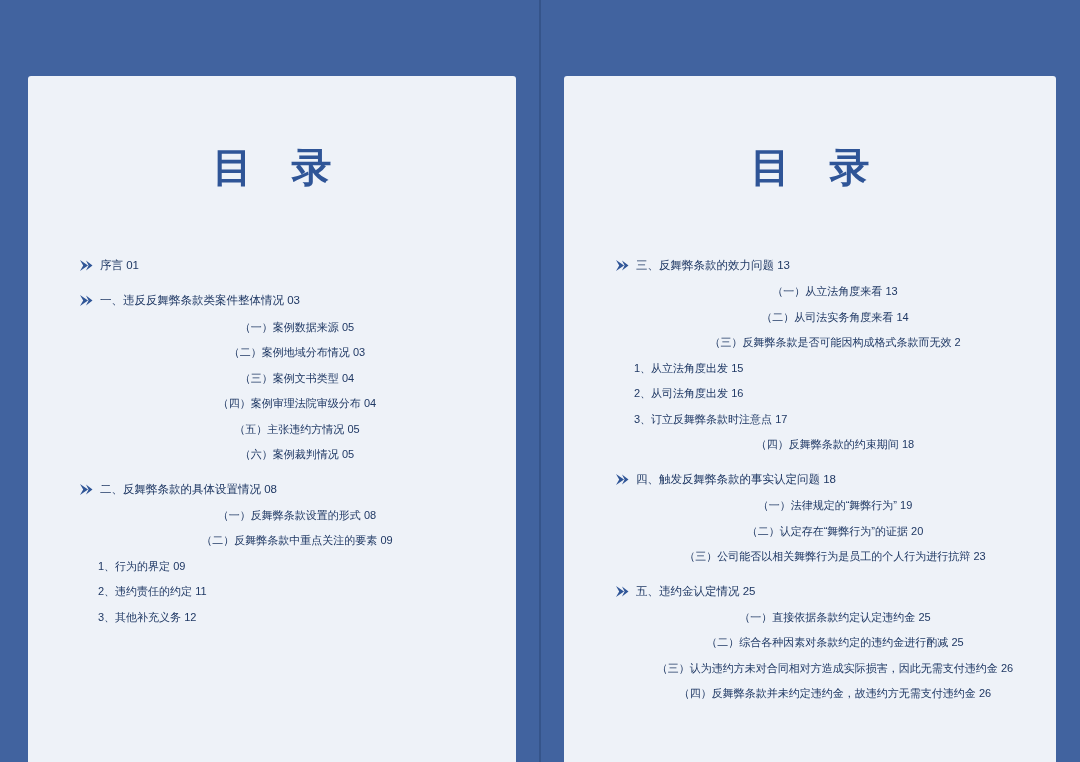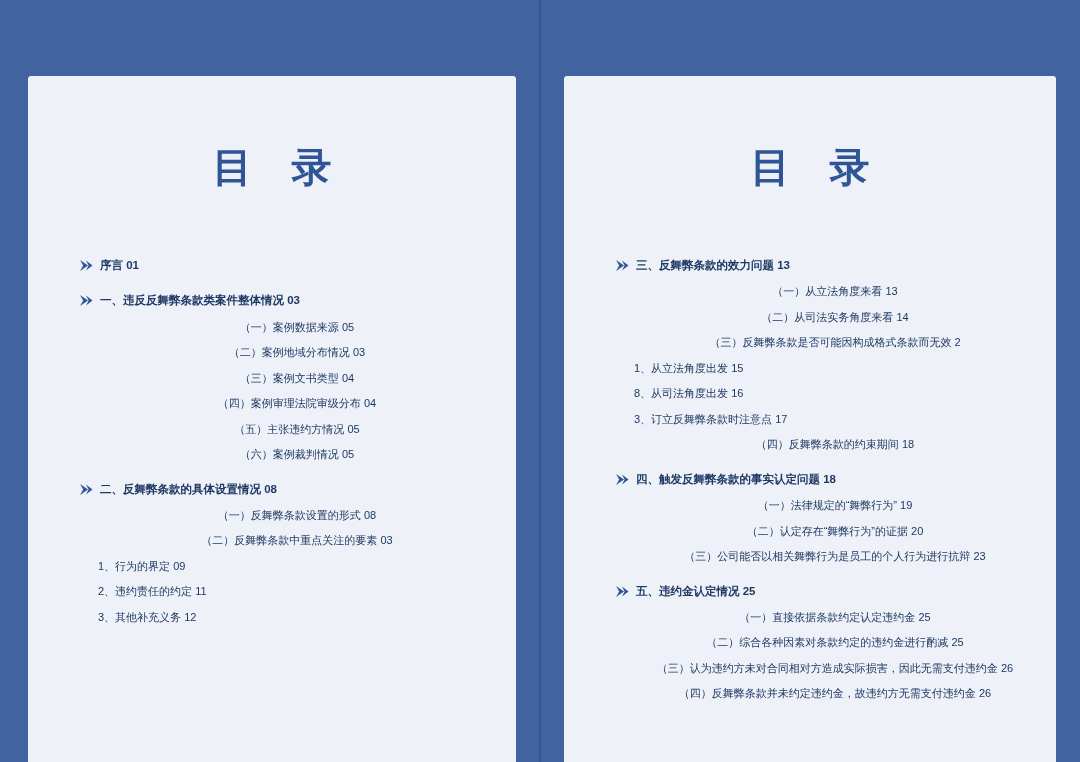--- a/index.html
+++ b/index.html
@@ -58,21 +58,21 @@
     padding-left: 18px;
   }
   .group {
     margin-bottom: 18px;
   }
   .lvl1 {
     display: flex;
     align-items: center;
     color: #1f3864;
     font-size: 11.5px;
-    font-weight: bold;
+    font-weight: normal;
     margin-bottom: 9px;
     line-height: 1.5;
   }
   .arrow {
     display: inline-block;
     width: 13px;
     height: 11px;
     margin-right: 7px;
     flex: none;
     position: relative;
@@ -147,21 +147,21 @@
               <div class="lvl1">
                 <span class="arrow">
                   <svg width="13" height="11" viewBox="0 0 13 11">
                     <path d="M0 0 L8 5.5 L0 11 L3.2 5.5 Z" fill="#2f5597"></path>
                     <path d="M6 0.6 L12.5 5.5 L6 10.4 L8.6 5.5 Z" fill="#2f5597"></path>
                   </svg>
                 </span>
                 <span>二、反舞弊条款的具体设置情况  08</span>
               </div>
               <div class="lvl2">（一）反舞弊条款设置的形式  08</div>
-              <div class="lvl2">（二）反舞弊条款中重点关注的要素  03</div>
+              <div class="lvl2">（二）反舞弊条款中重点关注的要素  09</div>
               <div class="lvl3">1、行为的界定  09</div>
               <div class="lvl3">2、违约责任的约定  11</div>
               <div class="lvl3">3、其他补充义务  12</div>
             </div>
           </div>
       </div>
     </div>
     <div class="page page-right">
       <div class="sheet">
         <div class="toc-title">目 录</div>
@@ -173,21 +173,21 @@
                     <path d="M0 0 L8 5.5 L0 11 L3.2 5.5 Z" fill="#2f5597"></path>
                     <path d="M6 0.6 L12.5 5.5 L6 10.4 L8.6 5.5 Z" fill="#2f5597"></path>
                   </svg>
                 </span>
                 <span>三、反舞弊条款的效力问题 13</span>
               </div>
               <div class="lvl2">（一）从立法角度来看 13</div>
               <div class="lvl2">（二）从司法实务角度来看 14</div>
               <div class="lvl2">（三）反舞弊条款是否可能因构成格式条款而无效 2</div>
               <div class="lvl3">1、从立法角度出发 15</div>
-              <div class="lvl3">8、从司法角度出发 16</div>
+              <div class="lvl3">2、从司法角度出发 16</div>
               <div class="lvl3">3、订立反舞弊条款时注意点 17</div>
               <div class="lvl2">（四）反舞弊条款的约束期间 18</div>
             </div>
             <div class="group">
               <div class="lvl1">
                 <span class="arrow">
                   <svg width="13" height="11" viewBox="0 0 13 11">
                     <path d="M0 0 L8 5.5 L0 11 L3.2 5.5 Z" fill="#2f5597"></path>
                     <path d="M6 0.6 L12.5 5.5 L6 10.4 L8.6 5.5 Z" fill="#2f5597"></path>
                   </svg>

